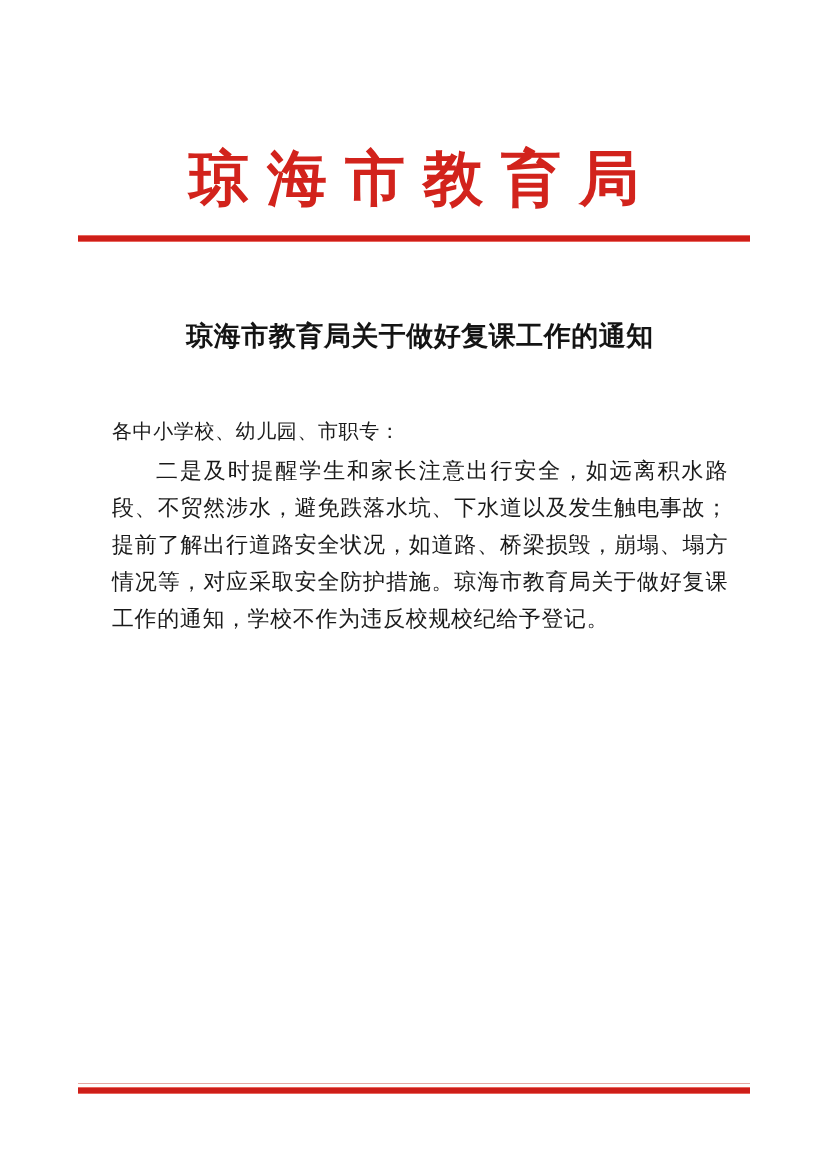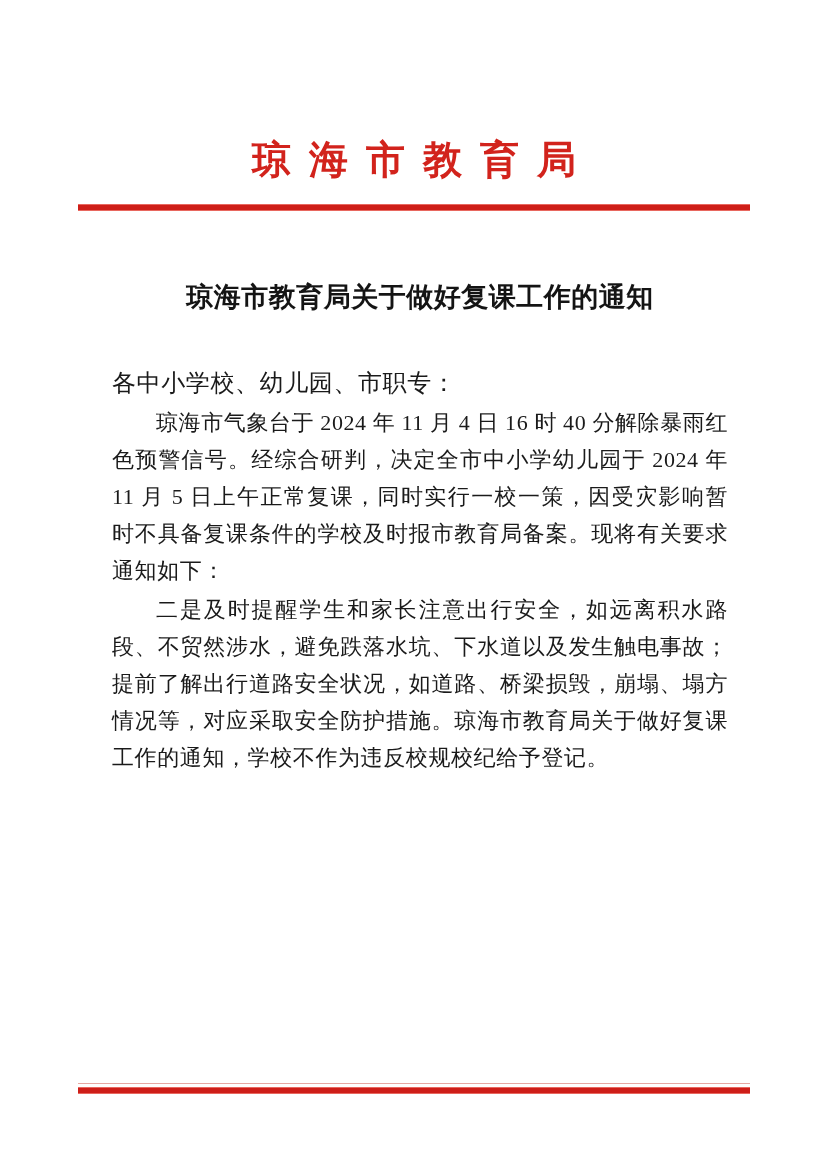--- a/index.html
+++ b/index.html
@@ -25,26 +25,26 @@
   }
 
   
   .masthead {
     padding-top: 138px;
     text-align: center;
   }
   .masthead-title {
     font-family: "Liberation Serif", "DejaVu Serif", serif;
     font-weight: bold;
-    font-size: 39px;
+    font-size: 60px;
     line-height: 1.12;
     color: #D2231C;
     letter-spacing: 18px;
     text-indent: 18px;
-    margin: 0;
+    margin: 8px;
     white-space: nowrap;
   }
 
   .masthead-rule-wrap {
     margin-top: 22px;
     padding: 0 78px;
   }
   .rule-thick {
     height: 5px;
     background: #CE1E18;
@@ -58,35 +58,35 @@
     width: 100%;
     margin-bottom: 3px;
   }
 
   
   .doc {
     padding: 0 100px 0 112px;
   }
 
   .doc-title {
-    margin: 4px;
+    margin: 12px;
     padding-top: 62px;
     text-align: center;
     font-family: "Liberation Serif", "DejaVu Serif", serif;
     font-weight: bold;
     font-size: 27px;
     line-height: 1.5;
     color: #141414;
     letter-spacing: 0.5px;
   }
 
   .addressee {
     margin: 0;
     padding-top: 44px;
-    font-size: 24px;
+    font-size: 20px;
     line-height: 37px;
     letter-spacing: 0.6px;
   }
 
   .para {
     margin: 0;
     padding-top: 2px;
     font-size: 22px;
     line-height: 37px;
     text-align: justify;
@@ -113,21 +113,20 @@
       <div class="rule-thick"></div>
     </div>
   </header>
 
   <main class="doc">
 
     <h2 class="doc-title">琼海市教育局关于做好复课工作的通知</h2>
 
     <p class="addressee">各中小学校、幼儿园、市职专：</p>
 
-    <p class="para">琼海市气象台于 2024 年 11 月 4 日 16 时 40 分解除暴雨红色预警信号。经综合研判，决定全市中小学幼儿园于 2024 年 11 月 5 日上午正常复课，同时实行一校一策，因受灾影响暂时不具备复课条件的学校及时报市教育局备案。现将有关要求通知如下：</p>
 
 
     <p class="para">二是及时提醒学生和家长注意出行安全，如远离积水路段、不贸然涉水，避免跌落水坑、下水道以及发生触电事故；提前了解出行道路安全状况，如道路、桥梁损毁，崩塌、塌方情况等，对应采取安全防护措施。琼海市教育局关于做好复课工作的通知，学校不作为违反校规校纪给予登记。</p>
 
   </main>
 
   <footer class="footer">
     <div class="rule-thin"></div>
     <div class="rule-thick"></div>
   </footer>

